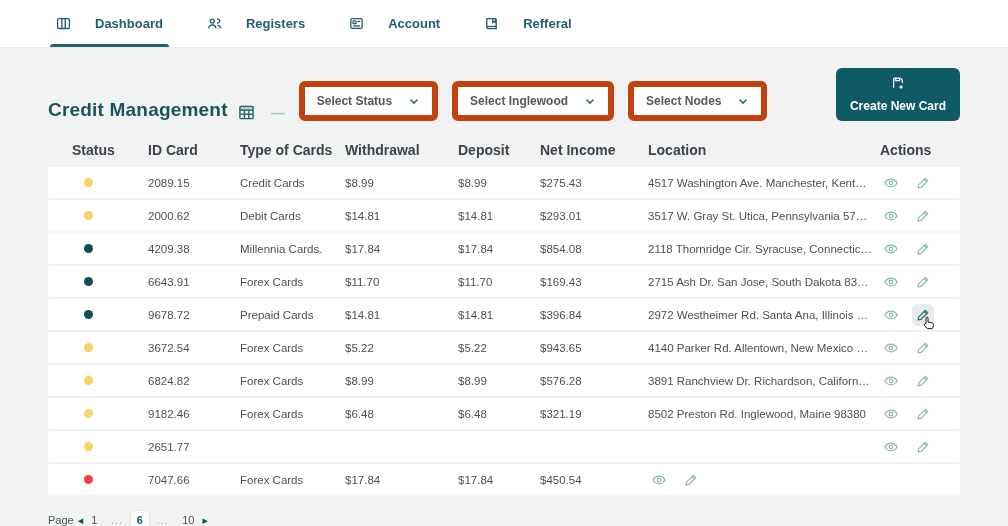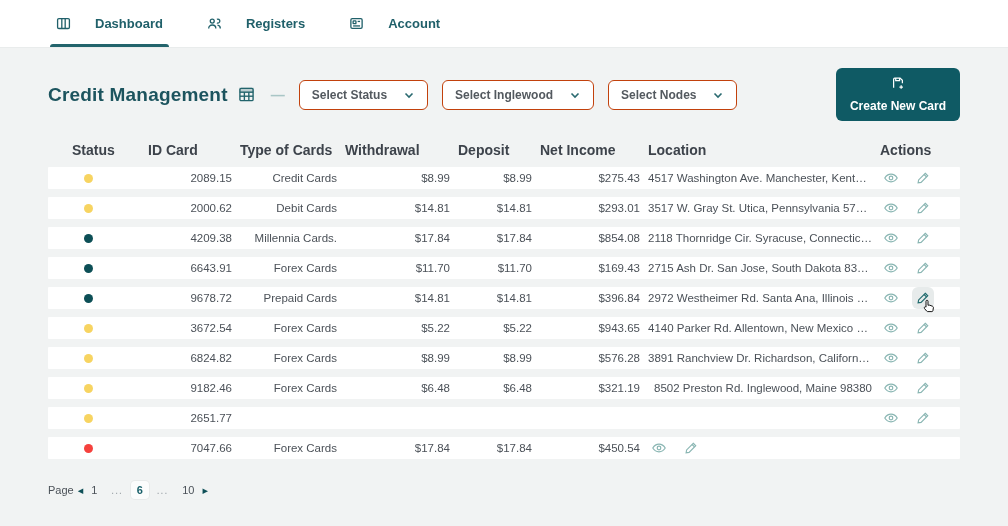--- a/index.html
+++ b/index.html
@@ -17,28 +17,28 @@
     display:flex; align-items:center; gap:24px; position:relative;
     color:#20606a; font-size:13px; font-weight:600; cursor:pointer;
   }
   .nav-item .nicon { display:flex; color:#20606a; }
   .nav-item.active::after {
     content:""; position:absolute; left:-6px; right:-6px; bottom:0;
     height:3px; background:#23646c; border-radius:3px 3px 0 0;
   }
   
   .page-head {
-    display:flex; align-items:center; padding:20px 48px 14px 48px;
+    display:flex; align-items:flex-end; padding:20px 48px 14px 48px;
   }
   .title { font-size:19px; font-weight:700; color:#1c545e; letter-spacing:.2px; }
   .title-icon { margin-left:10px; display:flex; color:#23646c; }
   .head-dash { margin:0 14px 0 16px; color:#a9c6c6; font-weight:700; font-size:14px; }
   .filters { display:flex; gap:14px; }
   .filter-btn {
-    background:#fff; border:1px solid #c2410c; border-radius:6px;
+    background:#fff; border:6px solid #c2410c; border-radius:6px;
     padding:7px 12px; font-size:12px; color:#53595f; font-weight:600;
     display:flex; align-items:center; gap:16px; cursor:pointer;
     font-family:inherit;
   }
   .filter-btn .chev { display:flex; color:#2a6a70; }
   .spacer { flex:1; }
   .create-btn {
     background:#0f5a64; color:#fff; border:none; border-radius:6px;
     padding:8px 14px; font-size:12px; font-weight:600; font-family:inherit;
     display:flex; align-items:center; gap:9px; cursor:pointer;flex-direction:column;
@@ -46,22 +46,22 @@
   
   .table-wrap { padding:0 48px; }
   .cols {
     display:grid;
     grid-template-columns:76px 92px 105px 113px 82px 108px 1fr 80px;
     align-items:center; padding-left:24px;
   }
   .thead { height:30px; margin-bottom:2px; }
   .thead span { font-size:14px; font-weight:700; color:#3d434b; }
   .trow {
-    background:#fff; height:22px; margin-bottom:8px; border-radius:1px;
-    font-size:11.5px; color:#4b5158;text-align:right;
+    background:#fff; height:31px; margin-bottom:2px; border-radius:1px;
+    font-size:11.5px; color:#4b5158;
   }
   .dot { width:9px; height:9px; border-radius:50%; margin-left:12px; }
   .cell { white-space:nowrap; overflow:hidden; text-overflow:ellipsis; padding-right:8px; }
   .actions { display:flex; align-items:center; gap:10px; }
   .icon-btn {
     width:22px; height:22px; border-radius:6px; display:flex;
     align-items:center; justify-content:center; color:#8ab6b3;
     cursor:pointer; position:relative; background:transparent; border:none;
   }
   .icon-btn.hovered { background:#e7ebeb; color:#1f6a6d; }
@@ -107,20 +107,30 @@
   <div class="nav-item">
     <span class="nicon">
       <svg width="15" height="15" viewBox="0 0 16 16" fill="none" stroke="currentColor" stroke-width="1.4">
         <rect x="2" y="2.8" width="12" height="10.4" rx="1.4"></rect>
           <rect x="4.4" y="5.2" width="3" height="3" rx=".6"></rect>
           <line x1="9.2" y1="5.8" x2="11.8" y2="5.8"></line>
           <line x1="4.4" y1="10.6" x2="11.8" y2="10.6"></line>
       </svg>
     </span>
     <span>Account</span>
+  </div>
+  <div class="nav-item">
+    <span class="nicon">
+      <svg width="15" height="15" viewBox="0 0 16 16" fill="none" stroke="currentColor" stroke-width="1.4">
+        <path d="M3 2.8h8.6a1.4 1.4 0 0 1 1.4 1.4v9.2H4.4A1.4 1.4 0 0 1 3 12V2.8z"></path>
+          <path d="M3 11.2h10"></path>
+          <path d="M9.4 2.8v4l1.5-1.1 1.5 1.1v-4"></path>
+      </svg>
+    </span>
+    <span>Refferal</span>
   </div>
 </nav>
 
 <div class="page-head">
   <h1 class="title">Credit Management</h1>
   <span class="title-icon">
     <svg width="17" height="17" viewBox="0 0 16 16" fill="none" stroke="currentColor" stroke-width="1.3">
       <rect x="1.8" y="2.2" width="12.4" height="11.6" rx="1.2"></rect>
         <line x1="1.8" y1="5.8" x2="14.2" y2="5.8"></line>
         <line x1="1.8" y1="9.6" x2="14.2" y2="9.6"></line>

